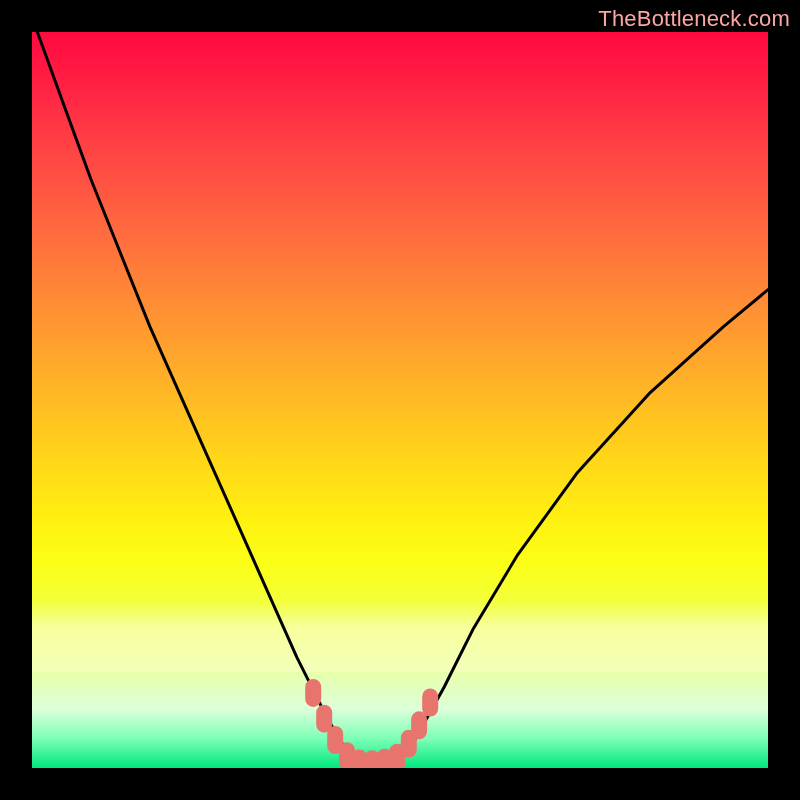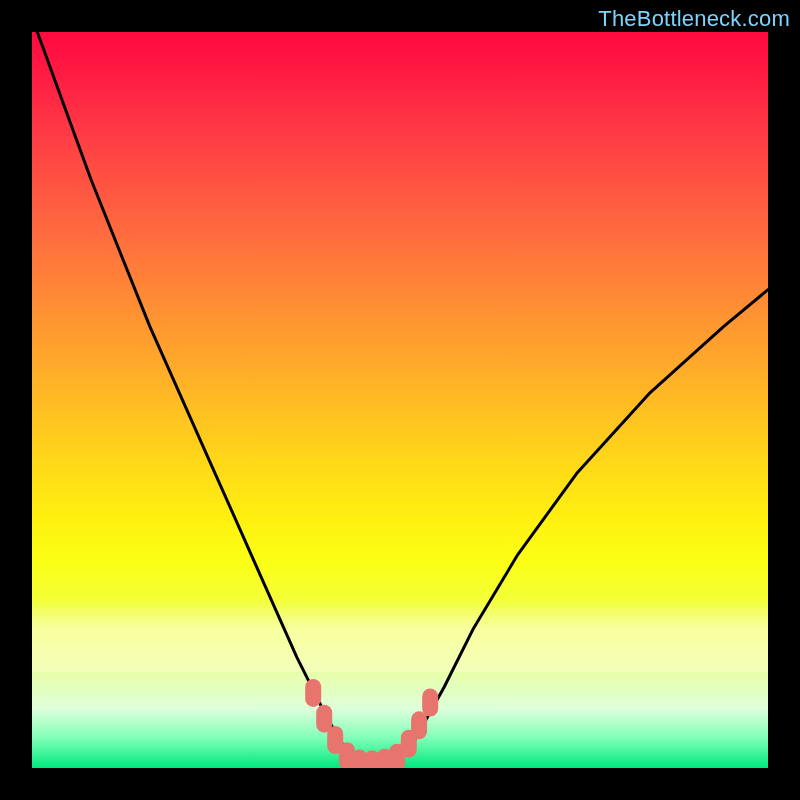--- a/index.html
+++ b/index.html
@@ -52,21 +52,21 @@
     position: absolute;
     left: 0; right: 0;
     top: 568px;
     height: 72px;
     background: linear-gradient(to bottom, rgba(255,255,220,0) 0%, rgba(255,255,208,0.55) 40%, rgba(255,255,208,0.45) 100%);
   }
   .watermark {
     position: absolute;
     top: 6px;
     right: 10px;
-    color: #7dd3fc;
+    color: #fca5a5;
     font-size: 22px;
     font-weight: 500;
     letter-spacing: 0.2px;
     user-select: none;
   }
   svg.curve {
     position: absolute;
     inset: 0;
   }
 </style>

